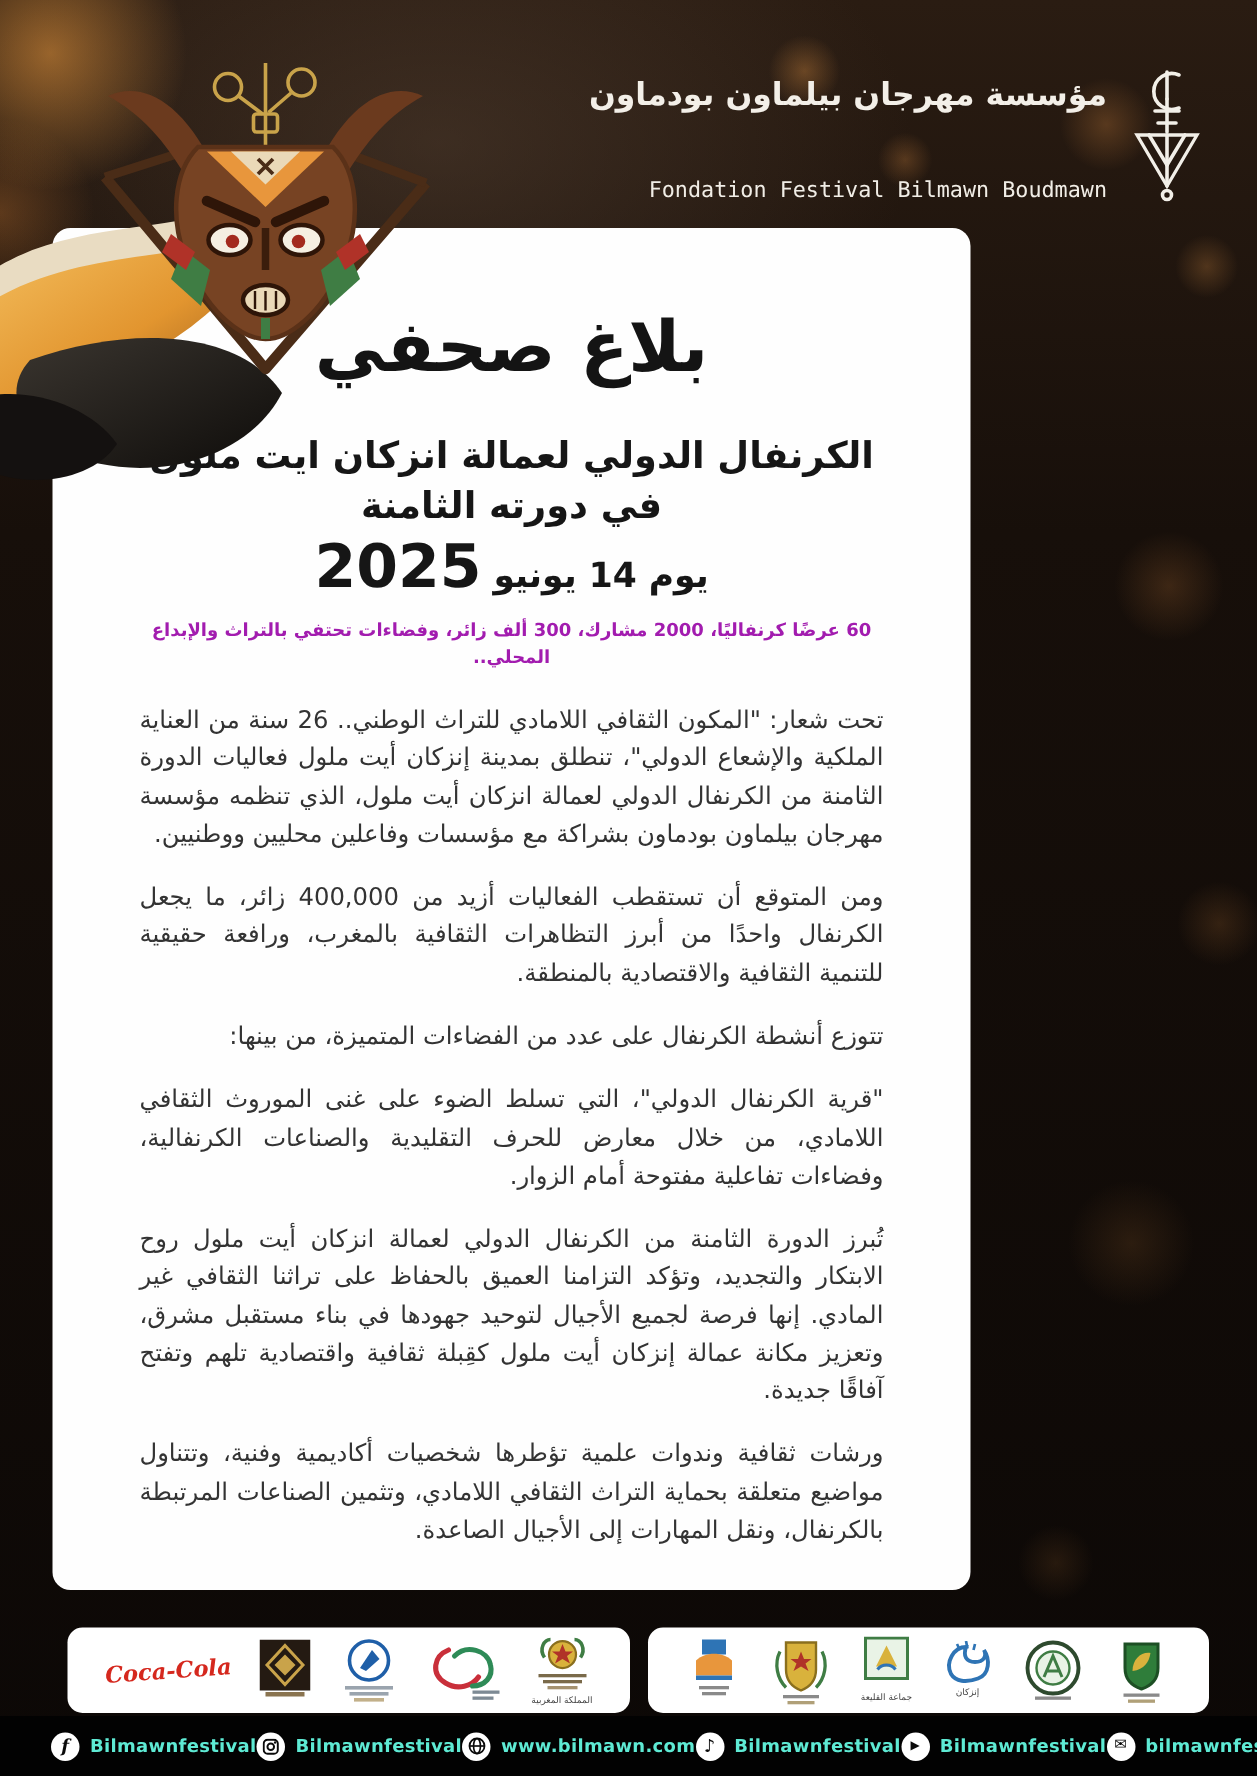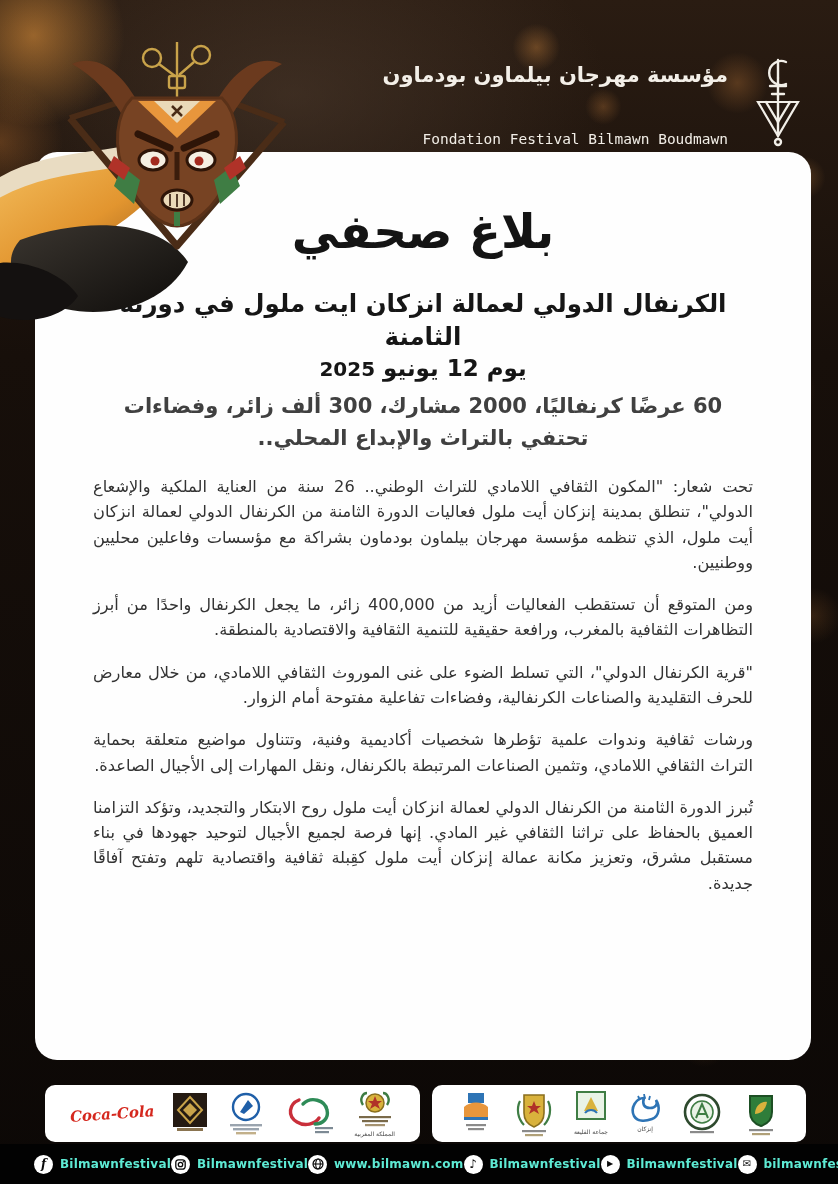--- a/index.html
+++ b/index.html
@@ -14,34 +14,34 @@
       radial-gradient(44px 44px at 88% 7%, rgba(170,108,52,.38), transparent 70%),
       radial-gradient(30px 30px at 96% 15%, rgba(190,125,60,.30), transparent 70%),
       radial-gradient(52px 52px at 93% 33%, rgba(160,100,48,.28), transparent 70%),
       radial-gradient(40px 40px at 97% 52%, rgba(150,95,45,.25), transparent 70%),
       radial-gradient(60px 60px at 90% 70%, rgba(140,90,42,.22), transparent 70%),
       radial-gradient(36px 36px at 84% 88%, rgba(140,90,42,.20), transparent 70%),
       radial-gradient(420px 260px at 35% 8%, rgba(90,70,55,.45), transparent 75%),
       linear-gradient(180deg,#2a1c12 0%,#170f0a 30%,#0c0806 100%);
   }
   
-  .org-header{position:absolute;top:56px;right:34px;display:flex;align-items:center;gap:24px;color:#f3efe8;z-index:4;}
+  .org-header{position:absolute;top:44px;right:34px;display:flex;align-items:center;gap:14px;color:#f3efe8;z-index:4;}
   .org-text{text-align:right;direction:rtl;}
   .org-ar{font-size:21px;font-weight:bold;letter-spacing:1px;line-height:1.3;}
   .org-tif{font-size:13.5px;letter-spacing:1.5px;direction:ltr;line-height:1.35;color:#efece5;}
   .org-fr{font-family:"DejaVu Sans Mono",monospace;font-size:14.5px;line-height:1.35;color:#f1ede6;margin-top:41px;}
   .org-emblem{flex:0 0 auto;}
   
-  .card{position:absolute;left:35px;top:152px;width:776px;height:908px;background:#fefefe;border-radius:22px;z-index:2;direction:rtl;}
+  .card{position:absolute;left:35px;top:152px;width:612px;height:908px;background:#fefefe;border-radius:12px;z-index:2;direction:rtl;}
   .card-inner{padding:40px 58px 0 58px;color:#1c1c1c;}
   .doc-title{margin-top:12px;text-align:center;font-size:47px;font-weight:900;color:#141414;letter-spacing:0;}
   .doc-subtitle{margin-top:28px;text-align:center;font-size:24.5px;font-weight:800;color:#161616;line-height:1.35;}
   .doc-date{text-align:center;font-size:23px;font-weight:800;color:#161616;margin-top:2px;}
-  .doc-date .year{font-size:20px;font-weight:900;}
-  .doc-stats{margin:10px auto 0 auto;max-width:640px;text-align:center;font-size:21px;font-weight:800;color:#404040;line-height:1.5;}
+  .doc-date .year{font-size:40px;font-weight:900;}
+  .doc-stats{margin:10px auto 0 auto;max-width:640px;text-align:center;font-size:12px;font-weight:800;color:#a21caf;line-height:1.5;}
   .doc-body{margin-top:20px;}
   .doc-body p{margin:0 0 17px 0;font-size:16.2px;line-height:1.56;text-align:justify;color:#333;}
   
   .artwork{position:absolute;left:-8px;top:14px;width:390px;height:320px;z-index:5;pointer-events:none;}
   
   .strip{position:absolute;top:1085px;height:57px;background:#fff;border-radius:10px;display:flex;align-items:center;justify-content:space-evenly;z-index:3;padding:0 6px;box-sizing:border-box;}
   .strip-left{left:45px;width:375px;}
   .strip-right{left:432px;width:374px;}
   .logo{display:flex;flex-direction:column;align-items:center;justify-content:center;gap:2px;}
   .coke{font-family:"DejaVu Serif",serif;font-style:italic;font-weight:bold;color:#d5281e;font-size:15px;transform:rotate(-4deg);white-space:nowrap;}
@@ -138,30 +138,31 @@
       <path d="M178,180 L178,192 M185,180 L185,193 M192,180 L192,192" stroke="#2e1508" stroke-width="1.6"></path>
       <path d="M185,198 L185,212" stroke="#3f7d44" stroke-width="6"></path>
     </svg>
   </div>
 
   <div class="card">
     <div class="card-inner">
       <div class="doc-title">بلاغ صحفي</div>
       <div class="doc-subtitle">الكرنفال الدولي لعمالة انزكان ايت ملول في دورته الثامنة</div>
       <div class="doc-date">
-        <span>يوم 12 يونيو</span>
+        <span>يوم 14 يونيو</span>
         <span class="year">2025</span>
       </div>
       <div class="doc-stats">60 عرضًا كرنفاليًا، 2000 مشارك، 300 ألف زائر، وفضاءات تحتفي بالتراث والإبداع المحلي..</div>
       <div class="doc-body">
         <p>تحت شعار: "المكون الثقافي اللامادي للتراث الوطني.. 26 سنة من العناية الملكية والإشعاع الدولي"، تنطلق بمدينة إنزكان أيت ملول فعاليات الدورة الثامنة من الكرنفال الدولي لعمالة انزكان أيت ملول، الذي تنظمه مؤسسة مهرجان بيلماون بودماون بشراكة مع مؤسسات وفاعلين محليين ووطنيين.</p>
         <p>ومن المتوقع أن تستقطب الفعاليات أزيد من 400,000 زائر، ما يجعل الكرنفال واحدًا من أبرز التظاهرات الثقافية بالمغرب، ورافعة حقيقية للتنمية الثقافية والاقتصادية بالمنطقة.</p>
+        <p>تتوزع أنشطة الكرنفال على عدد من الفضاءات المتميزة، من بينها:</p>
         <p>"قرية الكرنفال الدولي"، التي تسلط الضوء على غنى الموروث الثقافي اللامادي، من خلال معارض للحرف التقليدية والصناعات الكرنفالية، وفضاءات تفاعلية مفتوحة أمام الزوار.</p>
+        <p>تُبرز الدورة الثامنة من الكرنفال الدولي لعمالة انزكان أيت ملول روح الابتكار والتجديد، وتؤكد التزامنا العميق بالحفاظ على تراثنا الثقافي غير المادي. إنها فرصة لجميع الأجيال لتوحيد جهودها في بناء مستقبل مشرق، وتعزيز مكانة عمالة إنزكان أيت ملول كقِبلة ثقافية واقتصادية تلهم وتفتح آفاقًا جديدة.</p>
         <p>ورشات ثقافية وندوات علمية تؤطرها شخصيات أكاديمية وفنية، وتتناول مواضيع متعلقة بحماية التراث الثقافي اللامادي، وتثمين الصناعات المرتبطة بالكرنفال، ونقل المهارات إلى الأجيال الصاعدة.</p>
-        <p>تُبرز الدورة الثامنة من الكرنفال الدولي لعمالة انزكان أيت ملول روح الابتكار والتجديد، وتؤكد التزامنا العميق بالحفاظ على تراثنا الثقافي غير المادي. إنها فرصة لجميع الأجيال لتوحيد جهودها في بناء مستقبل مشرق، وتعزيز مكانة عمالة إنزكان أيت ملول كقِبلة ثقافية واقتصادية تلهم وتفتح آفاقًا جديدة.</p>
       </div>
     </div>
   </div>
 
   <div class="strip strip-left">
     <div class="logo">
       <span class="coke">Coca-Cola</span>
     </div>
     <div class="logo">
       <svg width="34" height="42" viewBox="0 0 34 42">

